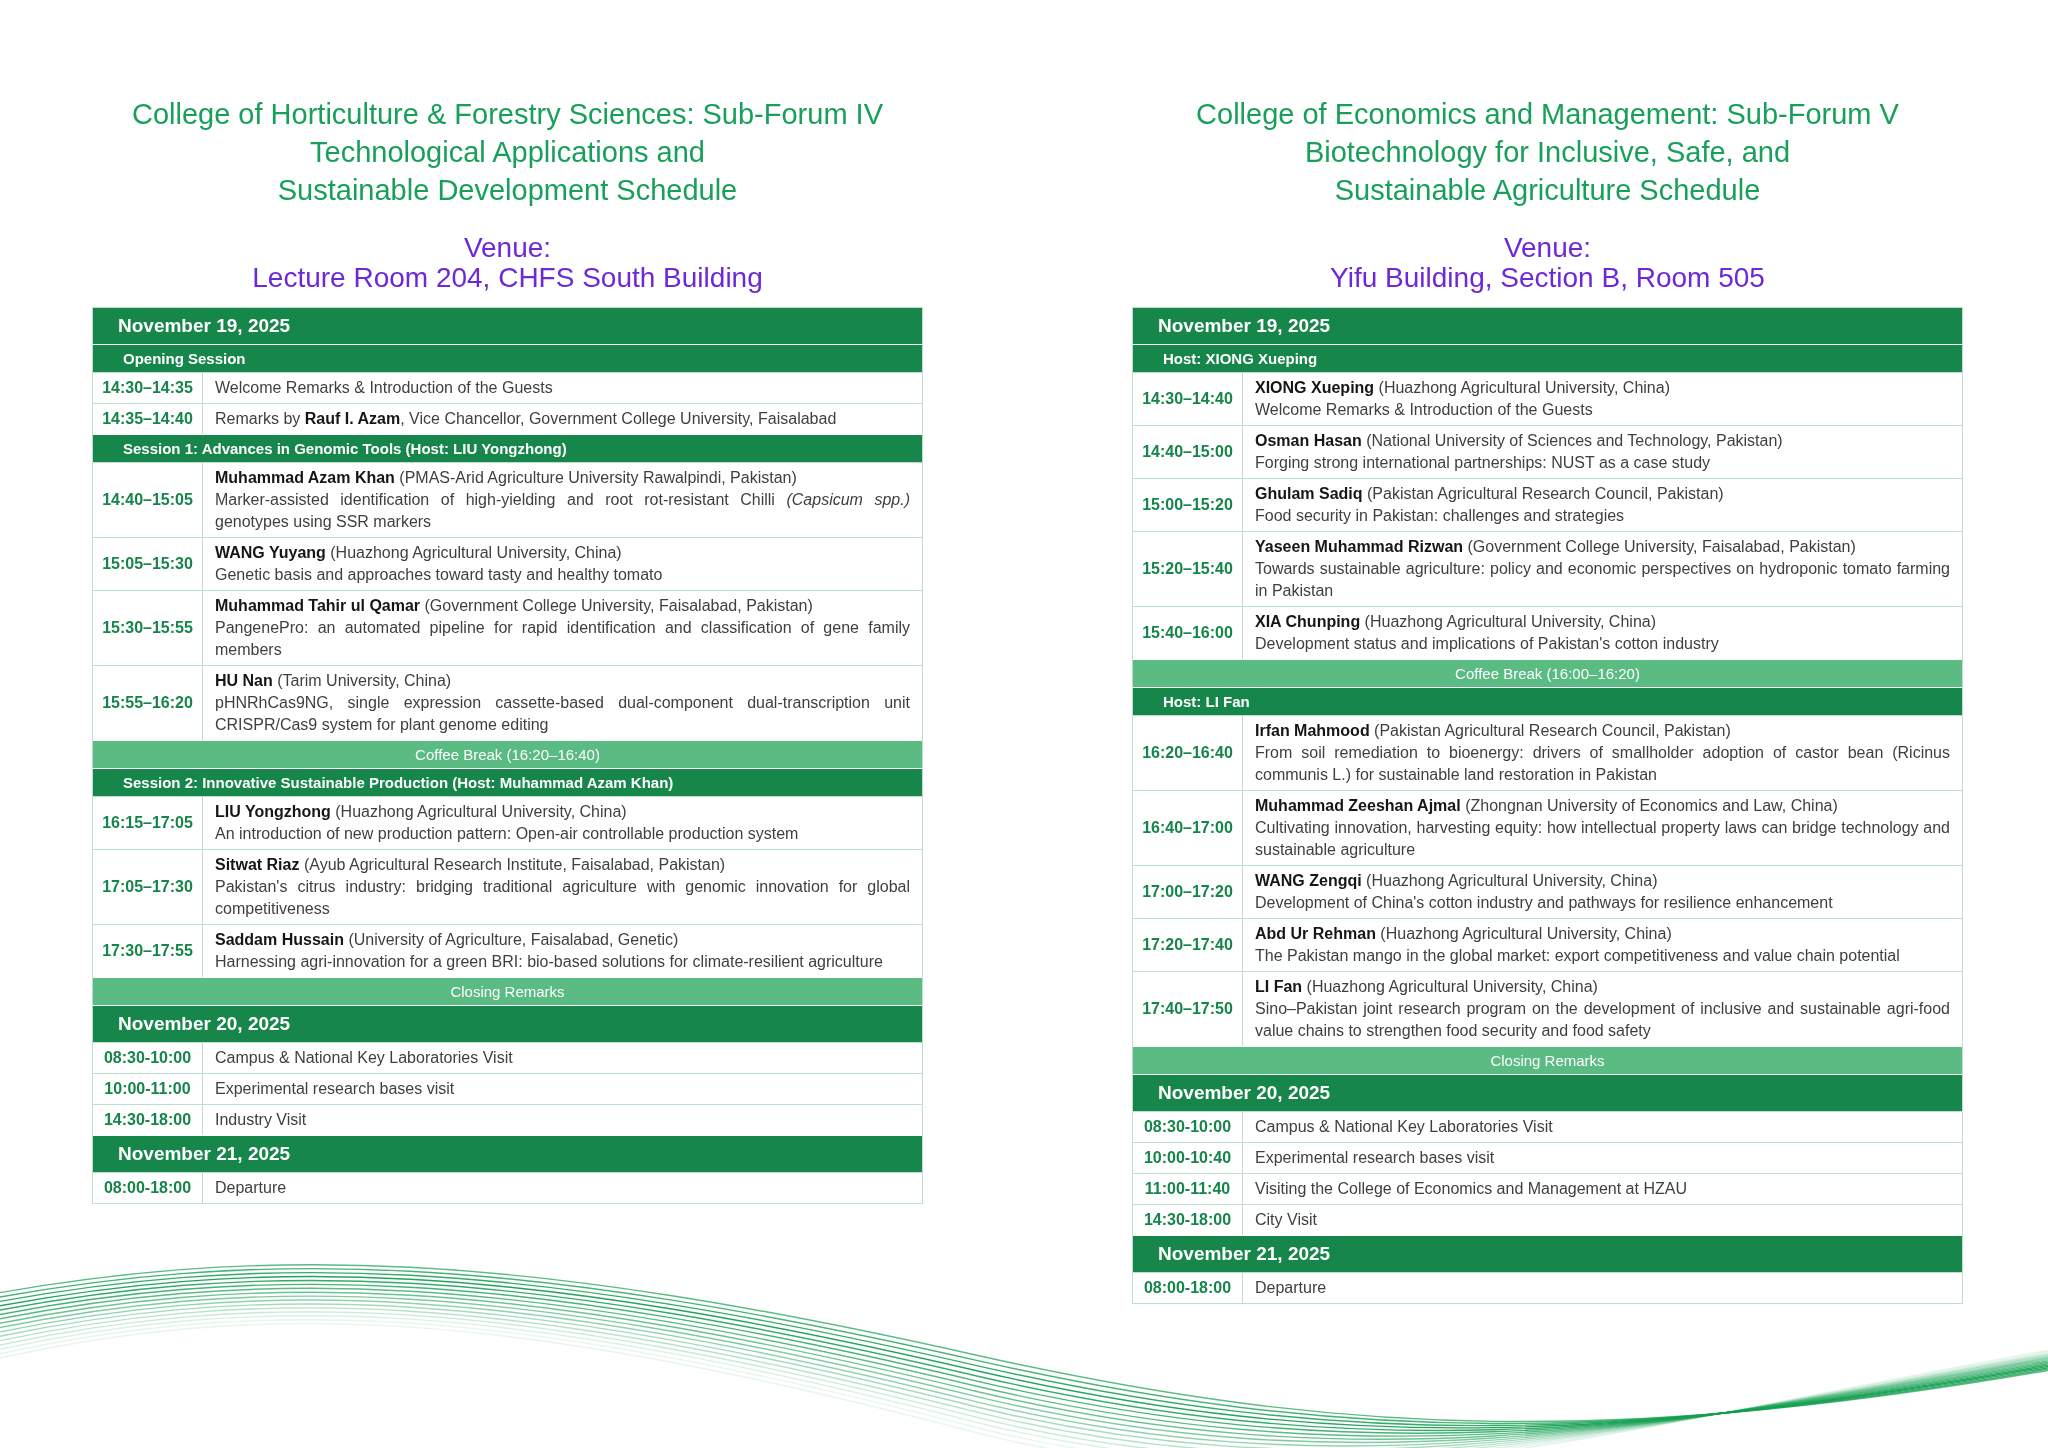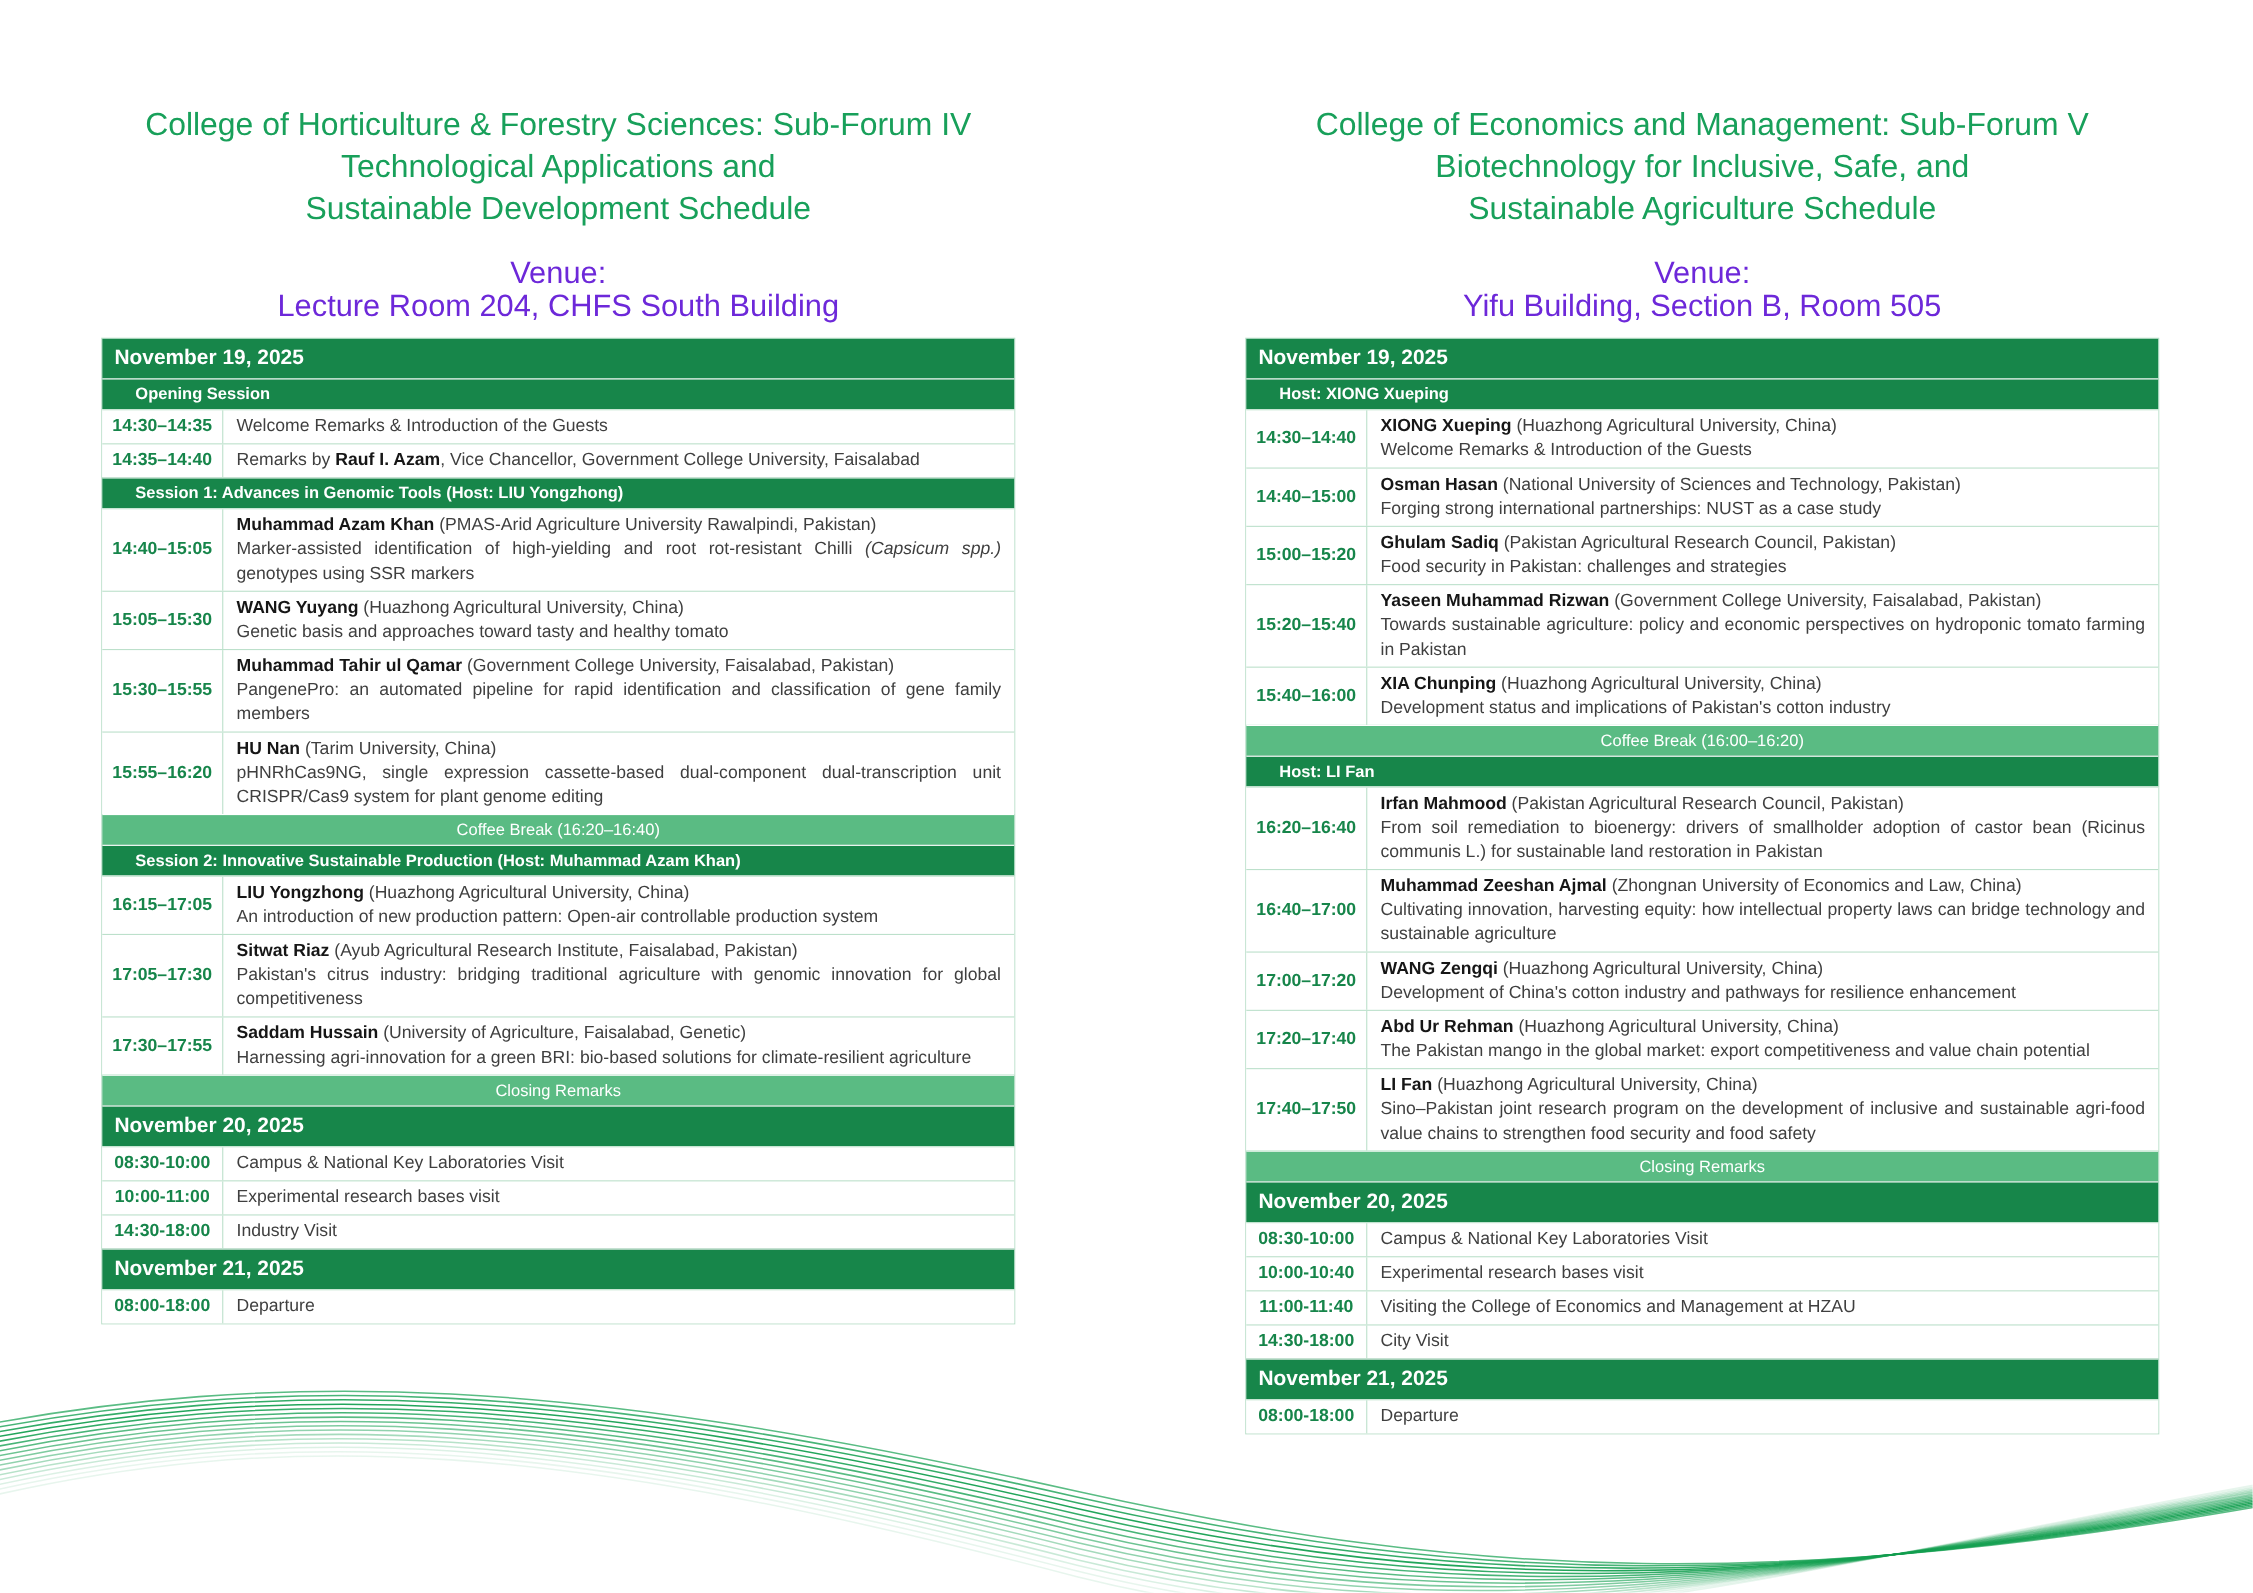--- a/index.html
+++ b/index.html
@@ -32,21 +32,21 @@
   }
   .schedule{
     margin-top:14px;
     border:1px solid var(--border-green);
     background:#ffffff;
   }
   .row{display:flex;width:100%;}
   .date-row{
     background:var(--dark-green);color:#ffffff;
     font-size:19px;font-weight:bold;
-    padding:7px 11px;border-top:1px solid #ffffff;
+    padding:7px 25px;border-top:1px solid #ffffff;
   }
   .section-row{
     background:var(--dark-green);color:#ffffff;
     font-size:15px;font-weight:bold;
     padding:5px 30px;border-top:1px solid #ffffff;
   }
   .band-row{
     background:var(--light-green);color:#ffffff;
     font-size:15px;font-weight:normal;
     padding:5px 14px;justify-content:center;text-align:center;

